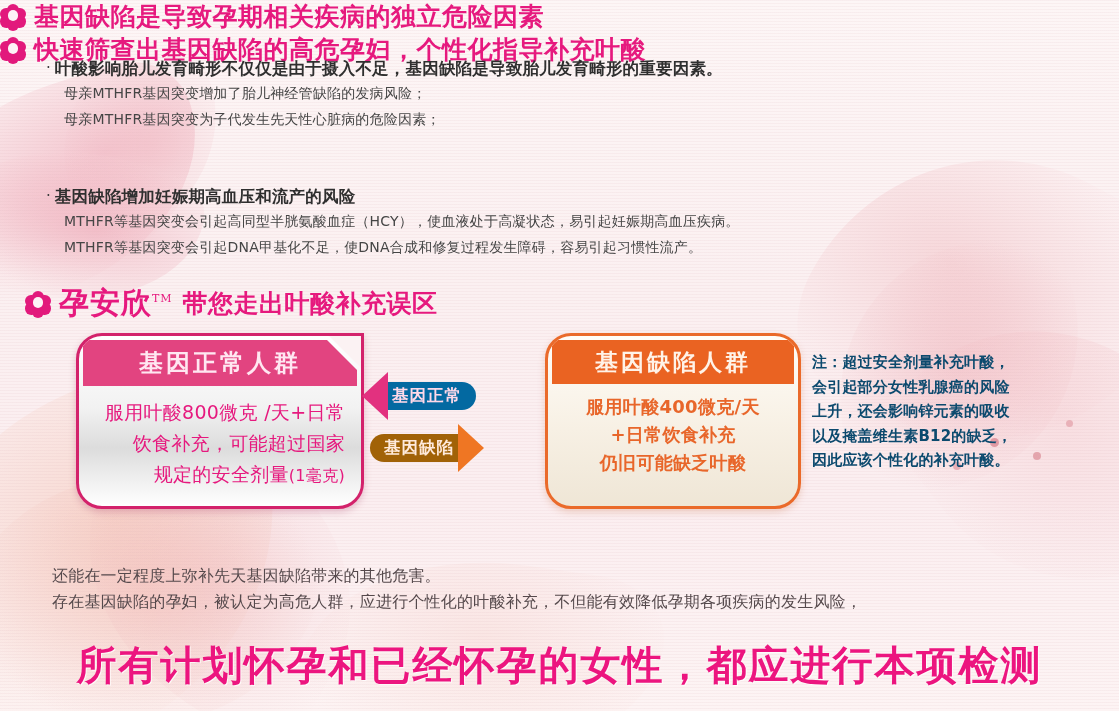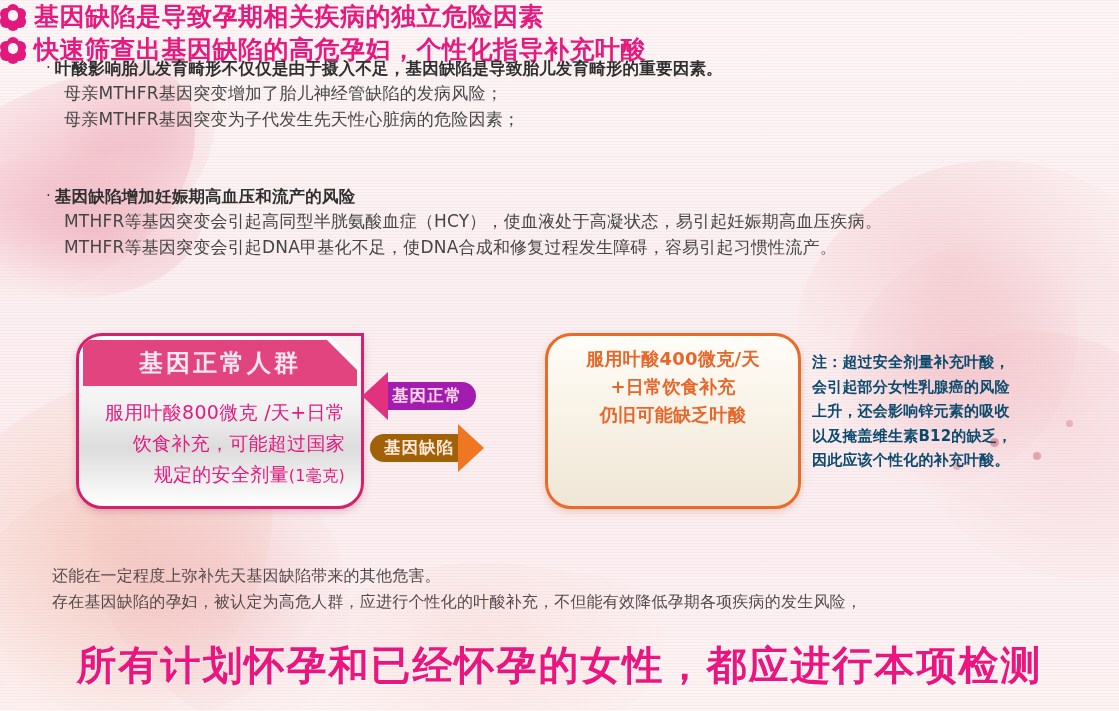--- a/index.html
+++ b/index.html
@@ -98,21 +98,21 @@
   .sec-head .t{white-space:nowrap;}
   .bullet-block{position:absolute;left:46px;top:56px;width:1000px;}
   .bullet-row{display:flex;align-items:flex-start;}
   .dot{color:#3f3f3f;font-size:15px;line-height:24px;margin-right:4px;}
   .b-strong{
     font-size:16.5px;font-weight:bold;color:#2f2f2f;line-height:25px;
     letter-spacing:.2px;
   }
   .sub-lines{margin-left:18px;}
   .sub-line{
-    font-size:17px;color:#454545;line-height:25.5px;letter-spacing:.2px;
+    font-size:14px;color:#454545;line-height:25.5px;letter-spacing:.2px;
     white-space:nowrap;
   }
 
   .bullet-block2{position:absolute;left:46px;top:184px;width:1000px;}
 
   
   .brand-line{position:absolute;left:25px;top:283px;display:flex;align-items:center;}
   .brand-name{
     font-size:30px;font-weight:bold;color:#e6197e;letter-spacing:1px;
     font-family:"DejaVu Serif","Liberation Serif",serif;
@@ -170,21 +170,21 @@
 
   
   .arrow{position:absolute;display:flex;align-items:center;}
   .arrow-left{left:362px;top:372px;}
   .arrow-left .head{
     width:0;height:0;
     border-top:24px solid transparent;border-bottom:24px solid transparent;
     border-right:26px solid #e2317f;
   }
   .arrow-left .tail{
-    height:28px;background:#a21caf;border-radius:0 14px 14px 0;
+    height:28px;background:#0369a1;border-radius:0 14px 14px 0;
     display:flex;align-items:center;padding:0 14px 0 4px;
     color:#ffd9e9;font-size:16.5px;font-weight:bold;letter-spacing:1px;
     white-space:nowrap;
   }
   .arrow-right{left:370px;top:424px;}
   .arrow-right .tail{
     height:28px;background:#a16207;border-radius:14px 0 0 14px;
     display:flex;align-items:center;padding:0 4px 0 14px;
     color:#ffeadb;font-size:16.5px;font-weight:bold;letter-spacing:1px;
     white-space:nowrap;
@@ -269,40 +269,54 @@
     <div class="bullet-row">
       <span class="dot">·</span>
       <span class="b-strong">基因缺陷增加妊娠期高血压和流产的风险</span>
     </div>
     <div class="sub-lines">
       <div class="sub-line">MTHFR等基因突变会引起高同型半胱氨酸血症（HCY），使血液处于高凝状态，易引起妊娠期高血压疾病。</div>
       <div class="sub-line">MTHFR等基因突变会引起DNA甲基化不足，使DNA合成和修复过程发生障碍，容易引起习惯性流产。</div>
     </div>
   </div>
 
+  <div class="brand-line">
+    <span class="flower-icon">
+      <i></i>
+        <i></i>
+        <i></i>
+        <i></i>
+        <i></i>
+        <i></i>
+        <b></b>
+    </span>
+    <span class="brand-name"><span>孕安欣</span><span class="tm">TM</span></span>
+    <span class="brand-rest">带您走出叶酸补充误区</span>
+  </div>
 
   <div class="box box-left">
     <div class="hdr">基因正常人群</div>
     <div class="body">
       <div>服用叶酸800微克 /天+日常</div>
       <div>饮食补充，可能超过国家</div>
       <div><span>规定的安全剂量</span><span class="small">(1毫克)</span></div>
     </div>
   </div>
 
   <div class="arrow arrow-left">
     <span class="head"></span>
     <span class="tail">基因正常</span>
   </div>
   <div class="arrow arrow-right">
     <span class="tail">基因缺陷</span>
     <span class="head"></span>
   </div>
 
   <div class="box box-right">
+    <div class="hdr">基因缺陷人群</div>
     <div class="body">
       <div>服用叶酸400微克/天</div>
       <div>+日常饮食补充</div>
       <div>仍旧可能缺乏叶酸</div>
     </div>
   </div>
 
   <div class="note">
     <div class="ln">注：超过安全剂量补充叶酸，</div>
     <div class="ln">会引起部分女性乳腺癌的风险</div>

